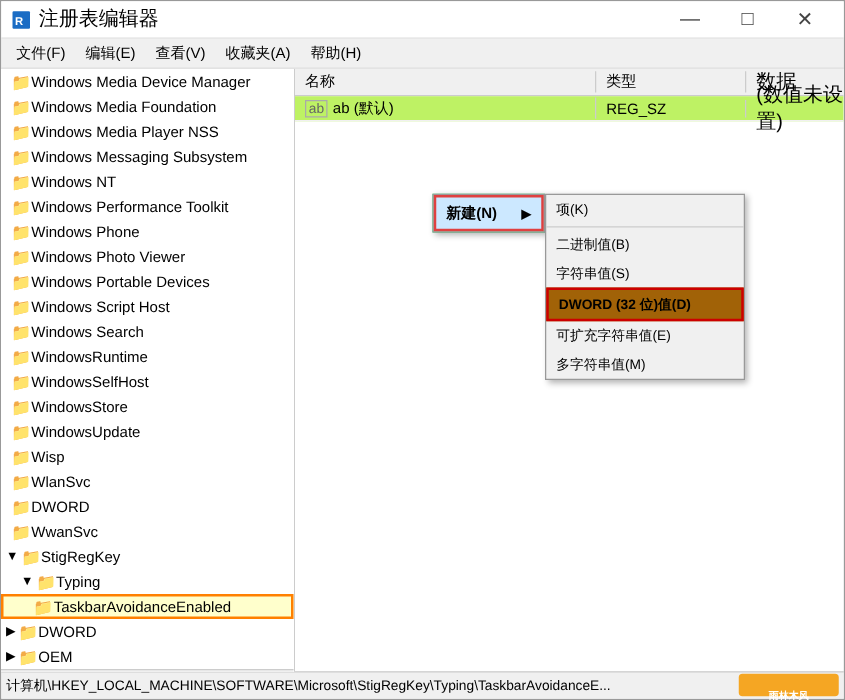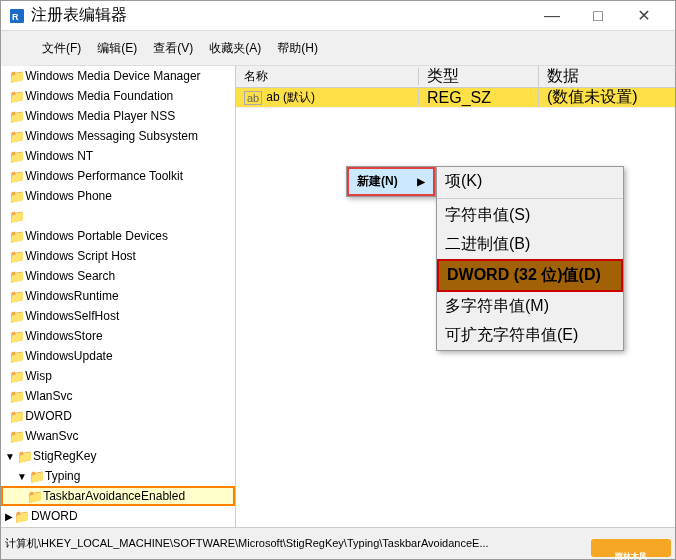--- a/index.html
+++ b/index.html
@@ -50,26 +50,25 @@
       height: 30px;
       display: flex;
       align-items: center;
       justify-content: center;
       font-size: 16px;
       cursor: pointer;
       color: #444;
     }
     .menu-bar {
       background: #f0f0f0;
-      height: 35px;
+      height: 24px;
       display: flex;
       align-items: center;
       padding: 0 4px;
       border-bottom: 1px solid #ddd;
-      margin-left: 29px;
     }
     .menu-item {
       padding: 2px 8px;
       cursor: pointer;
       color: #000;
       font-size: 12px;
     }
     .main-area {
       display: flex;
       flex: 1;
@@ -100,32 +99,32 @@
       overflow: auto;
       position: relative;
     }
     .table-header {
       display: flex;
       background: #f0f0f0;
       border-bottom: 1px solid #ccc;
       height: 22px;
       align-items: center;
     }
-    .col-name { width: 183px; padding-left: 8px; font-size: 12px; border-right: 1px solid #ccc; }
-    .col-type { width: 120px; padding-left: 8px; font-size: 16px; border-right: 1px solid #ccc; }
+    .col-name { width: 241px; padding-left: 8px; font-size: 12px; border-right: 1px solid #ccc; }
+    .col-type { width: 120px; padding-left: 8px; font-size: 12px; border-right: 1px solid #ccc; }
     .col-data { flex: 1; padding-left: 8px; font-size: 16px; }
     .table-row {
       display: flex;
       height: 20px;
       align-items: center;
       border-bottom: 1px solid #f0f0f0;
     }
     .table-row .col-name { display: flex; align-items: center; gap: 4px; }
     .status-bar {
-      height: 32px;
+      height: 22px;
       background: #f0f0f0;
       border-top: 1px solid #ccc;
       display: flex;
       align-items: center;
       padding: 0 4px;
       font-size: 11px;
       color: #000;
       position: relative;
     }
     .watermark {
@@ -179,21 +178,21 @@
       border: 1px solid #999;
       box-shadow: 2px 2px 5px rgba(0,0,0,0.3);
       min-width: 160px;
       position: absolute;
       left: 100%;
       top: 0;
     }
     .sub-item {
       padding: 4px 20px 4px 8px;
       cursor: pointer;
-      font-size: 16px;
+      font-size: 11px;
       white-space: nowrap;
     }
     .sub-item.highlighted {
       border: 2px solid #cc0000;
       background: #a16207;
       font-weight: bold;
     }
     .sub-divider {
       height: 1px;
       background: #ccc;
@@ -254,20 +253,21 @@
       <div class="tree-item">
         <span class="folder-icon">📁</span>
         <span>Windows Performance Toolkit</span>
       </div>
       <div class="tree-item">
         <span class="folder-icon">📁</span>
         <span>Windows Phone</span>
       </div>
       <div class="tree-item">
         <span class="folder-icon">📁</span>
+        <span>Windows Photo Viewer</span>
       </div>
       <div class="tree-item">
         <span class="folder-icon">📁</span>
         <span>Windows Portable Devices</span>
       </div>
       <div class="tree-item">
         <span class="folder-icon">📁</span>
         <span>Windows Script Host</span>
       </div>
       <div class="tree-item">
@@ -337,44 +337,44 @@
     </div>
 
     <div class="right-panel">
 
       <div class="table-header">
         <div class="col-name">名称</div>
         <div class="col-type">类型</div>
         <div class="col-data">数据</div>
       </div>
 
-      <div class="table-row" style="background:#fde047;">
+      <div class="table-row" style="background:#bef264;">
         <div class="col-name">
           <span style="font-size:11px; color:#666; border:1px solid #aaa; padding:0 2px;">ab</span>
           <span>ab (默认)</span>
         </div>
         <div class="col-type">REG_SZ</div>
         <div class="col-data">(数值未设置)</div>
       </div>
 
       <div class="context-menu-container">
         <div class="context-menu-main">
           <div class="ctx-item active" style="background:#cce8ff; border:2px solid #e04040; color:#000; font-weight:bold; padding:4px 8px;">
             <span>新建(N)</span>
             <span class="arrow">▶</span>
           </div>
         </div>
         <div class="context-submenu">
           <div class="sub-item">项(K)</div>
           <div class="sub-divider"></div>
+          <div class="sub-item">二进制值(B)</div>
           <div class="sub-item">字符串值(S)</div>
-          <div class="sub-item">二进制值(B)</div>
           <div class="sub-item highlighted">DWORD (32 位)值(D)</div>
+          <div class="sub-item">可扩充字符串值(E)</div>
           <div class="sub-item">多字符串值(M)</div>
-          <div class="sub-item">可扩充字符串值(E)</div>
         </div>
       </div>
     </div>
   </div>
 
   <div class="status-bar">
     <span>计算机\HKEY_LOCAL_MACHINE\SOFTWARE\Microsoft\StigRegKey\Typing\TaskbarAvoidanceE...</span>
     <div class="watermark">
       <div style="text-align:center; line-height:1.2;margin-top:25px;">
         <div style="font-size:8px;">雨林木风</div>

